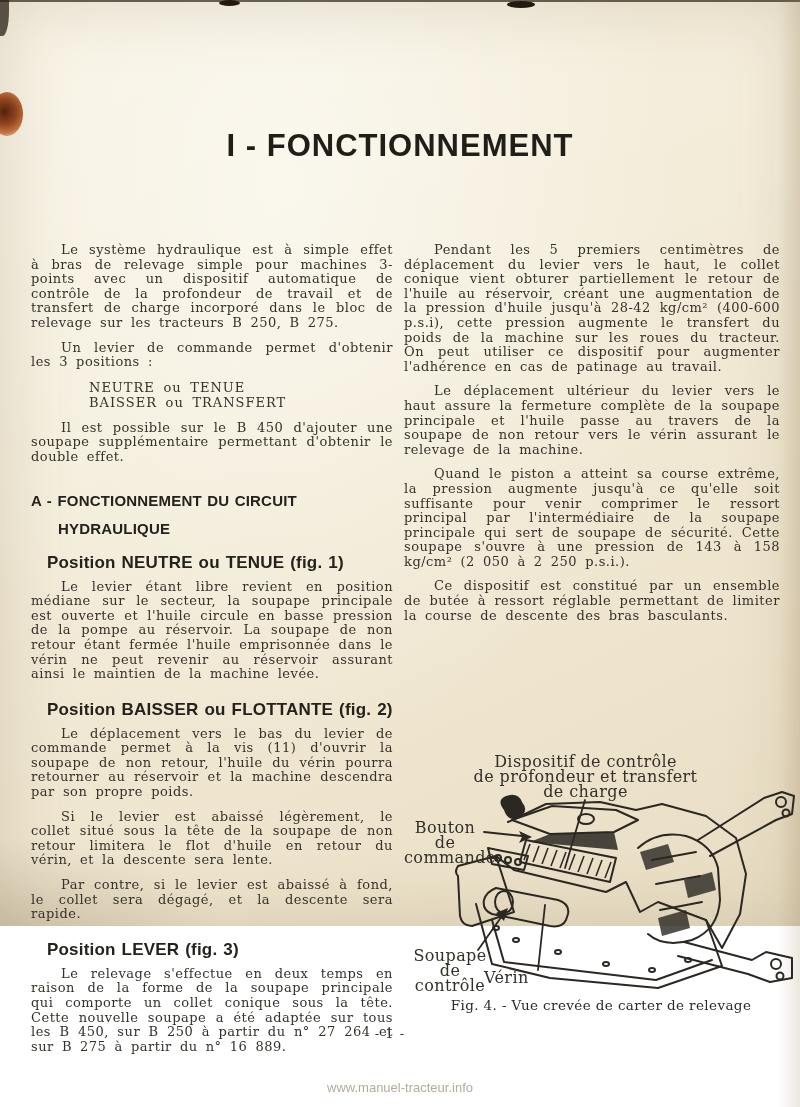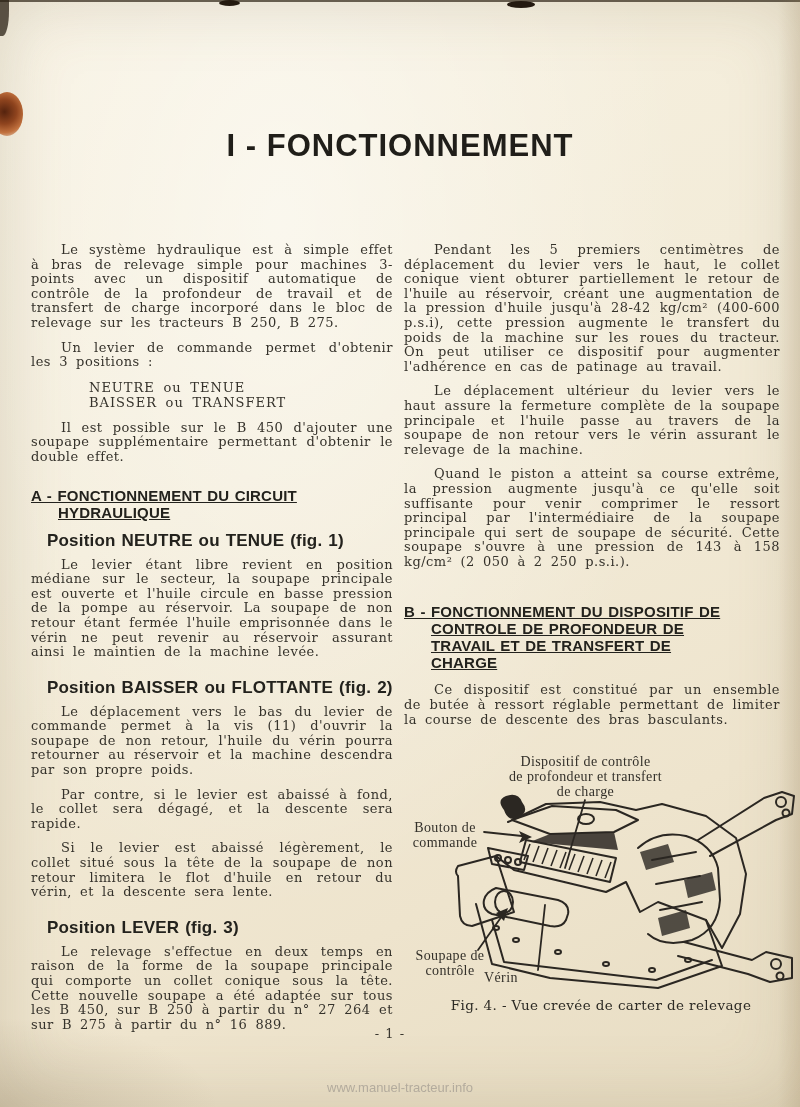--- a/index.html
+++ b/index.html
@@ -3,21 +3,21 @@
 <meta charset="utf-8">
 <style>
   * { box-sizing: border-box; }
   html,body { margin:0; padding:0; }
   body {
     width:800px; height:1107px;
     font-family:"DejaVu Serif", serif;
     overflow:hidden;
   }
   .paper {
-    position:relative; width:800px; height:1107px;
+    position:relative; width:800px; height:926px;
     background:
       radial-gradient(ellipse at 35% 20%, rgba(255,255,252,0.55) 0%, rgba(255,255,252,0) 55%),
       linear-gradient(155deg, #f7f1e1 0%, #f3ecd9 40%, #eee4cd 75%, #e7dcc2 100%);
     box-shadow: inset 0 0 70px rgba(125,103,70,0.22);
   }
   
   .edge-top { position:absolute; left:0; top:0; width:800px; height:2px; background:#2e2316; opacity:.7; }
   .edge-blob { position:absolute; background:#241a10; border-radius:50%; }
   .corner-tl { position:absolute; left:0; top:0; width:9px; height:36px; background:#2a2014; opacity:.75; border-radius:0 0 70% 0; }
   .stain {
@@ -39,35 +39,35 @@
          letter-spacing:0.5px; word-spacing:3.5px; text-align:justify; }
   .col-left  { left:31px;  top:243px; width:362px; }
   .col-right { left:404px; top:243px; width:376px; }
 
   .p { margin:0 0 10px 0; text-indent:30px; }
   .pos-list { margin:2px 0 10px 58px; text-indent:0; letter-spacing:1px; }
   .pos-list div { line-height:15.5px; }
 
   .sec-head {
     font-family:"Liberation Sans", sans-serif; font-weight:bold;
-    font-size:15px; line-height:17px; color:#23221d;
+    font-size:15px; line-height:28px; color:#23221d;
     letter-spacing:0.2px; word-spacing:1px; text-align:left;
-    padding-left:27px; text-indent:-27px; margin:22px 0 12px 0;text-decoration:underline;
+    padding-left:27px; text-indent:-27px; margin:22px 0 12px 0;
   }
   .sec-head-b { width:332px; margin-top:34px; }
   .sub-head {
     font-family:"Liberation Sans", sans-serif; font-weight:bold;
     font-size:17px; line-height:16px; color:#23221d;
     letter-spacing:0.2px; word-spacing:1px; text-align:left;
     margin:20px 0 9px 16px; text-indent:0;
   }
   .sub-first { margin-top:12px; }
 
-  .fig-label { position:absolute; color:#33302a; font-size:14px; line-height:15px;
-               letter-spacing:0.4px;font-family:Liberation Serif, serif; }
+  .fig-label { position:absolute; color:#33302a; font-size:16px; line-height:15px;
+               letter-spacing:0.4px; }
   .fl-top { left:468px; top:754px; width:235px; text-align:center; }
   .fl-bouton { left:404px; top:820px; width:82px; text-align:center; }
   .fl-soupape { left:404px; top:948px; width:92px; text-align:center; }
   .fl-verin { left:484px; top:970px; width:60px; }
   .fig-caption { position:absolute; left:420px; top:997px; width:362px; text-align:center;
                  font-weight:normal; font-size:13.5px; color:#2c2a24; letter-spacing:0.4px; }
 
   .fig-svg { position:absolute; left:400px; top:752px; width:400px; height:266px; }
 
   .page-num { position:absolute; left:0; top:1026px; width:780px; text-align:center;
@@ -96,31 +96,30 @@
     <div class="pos-list">
       <div>NEUTRE ou TENUE</div>
       <div>BAISSER ou TRANSFERT</div>
     </div>
     <div class="p">Il est possible sur le B 450 d'ajouter une soupape supplémentaire permettant d'obtenir le double effet.</div>
     <div class="sec-head">A - FONCTIONNEMENT DU CIRCUIT HYDRAULIQUE</div>
     <div class="sub-head sub-first">Position NEUTRE ou TENUE (fig. 1)</div>
     <div class="p">Le levier étant libre revient en position médiane sur le secteur, la soupape principale est ouverte et l'huile circule en basse pression de la pompe au réservoir. La soupape de non retour étant fermée l'huile emprisonnée dans le vérin ne peut revenir au réservoir assurant ainsi le maintien de la machine levée.</div>
     <div class="sub-head">Position BAISSER ou FLOTTANTE (fig. 2)</div>
     <div class="p">Le déplacement vers le bas du levier de commande permet à la vis (11) d'ouvrir la soupape de non retour, l'huile du vérin pourra retourner au réservoir et la machine descendra par son propre poids.</div>
+    <div class="p">Si le levier est abaissé légèrement, le collet situé sous la tête de la soupape de non retour limitera le flot d'huile en retour du vérin, et la descente sera lente.</div>
     <div class="p">Par contre, si le levier est abaissé à fond, le collet sera dégagé, et la descente sera rapide.</div>
-    <div class="p">Si le levier est abaissé légèrement, le collet situé sous la tête de la soupape de non retour limitera le flot d'huile en retour du vérin, et la descente sera lente.</div>
     <div class="sub-head">Position LEVER (fig. 3)</div>
     <div class="p">Le relevage s'effectue en deux temps en raison de la forme de la soupape principale qui comporte un collet conique sous la tête. Cette nouvelle soupape a été adaptée sur tous les B 450, sur B 250 à partir du n° 27 264 et sur B 275 à partir du n° 16 889.</div>
   </div>
 
   <div class="col col-right">
     <div class="p">Pendant les 5 premiers centimètres de déplacement du levier vers le haut, le collet conique vient obturer partiellement le retour de l'huile au réservoir, créant une augmentation de la pression d'huile jusqu'à 28-42 kg/cm² (400-600 p.s.i), cette pression augmente le transfert du poids de la machine sur les roues du tracteur. On peut utiliser ce dispositif pour augmenter l'adhérence en cas de patinage au travail.</div>
     <div class="p">Le déplacement ultérieur du levier vers le haut assure la fermeture complète de la soupape principale et l'huile passe au travers de la soupape de non retour vers le vérin assurant le relevage de la machine.</div>
     <div class="p">Quand le piston a atteint sa course extrême, la pression augmente jusqu'à ce qu'elle soit suffisante pour venir comprimer le ressort principal par l'intermédiaire de la soupape principale qui sert de soupape de sécurité. Cette soupape s'ouvre à une pression de 143 à 158 kg/cm² (2 050 à 2 250 p.s.i.).</div>
-    <div class="sec-head sec-head-b">B - FONCTIONNEMENT DU DISPOSITIF DE CONTROLE DE PROFONDEUR DE TRAVAIL ET DE TRANSFERT DE CHARGE</div>
     <div class="p">Ce dispositif est constitué par un ensemble de butée à ressort réglable permettant de limiter la course de descente des bras basculants.</div>
   </div>
 
   <svg class="fig-svg" viewBox="0 0 400 266">
 
     <g stroke="#2b2722" stroke-width="1.8" fill="none" stroke-linecap="round">
       <path d="M185,48 L165,116"></path>
       <path d="M84,80 L122,84"></path>
       <path d="M78,198 L102,164"></path>
       <path d="M138,218 L145,153"></path>

